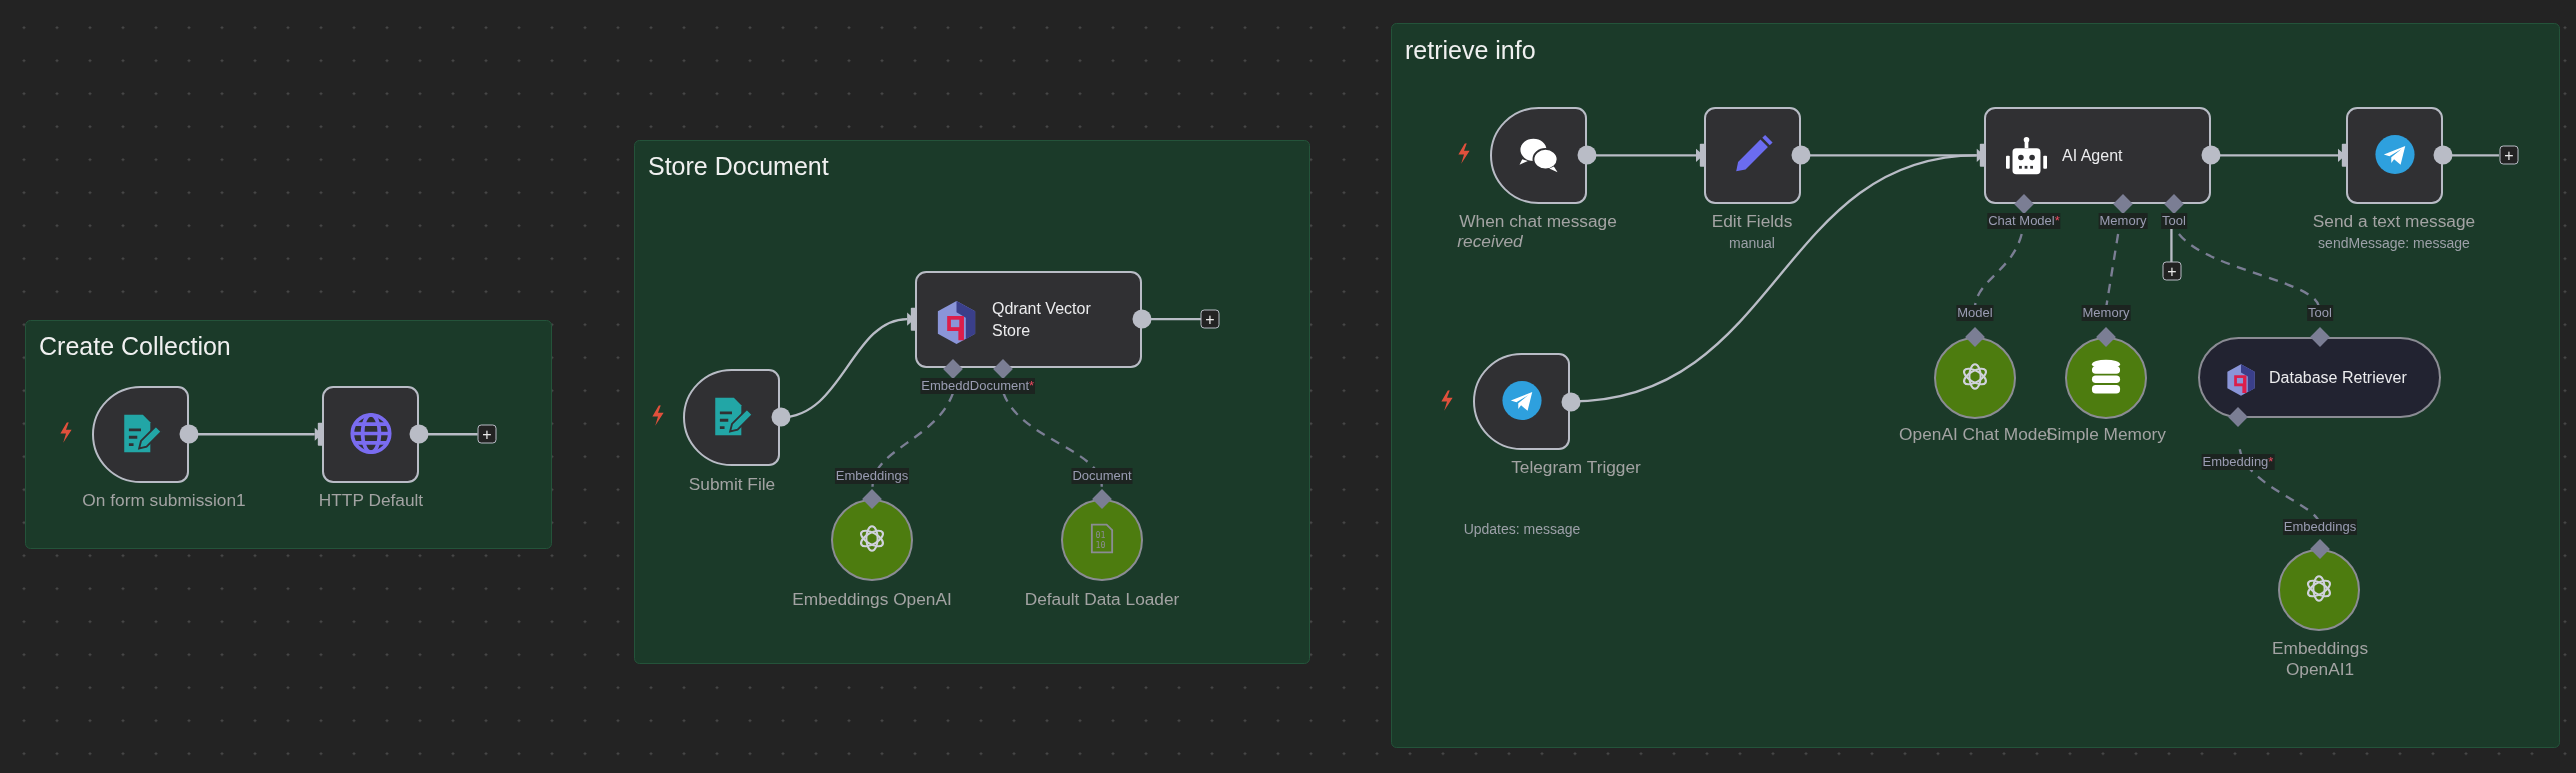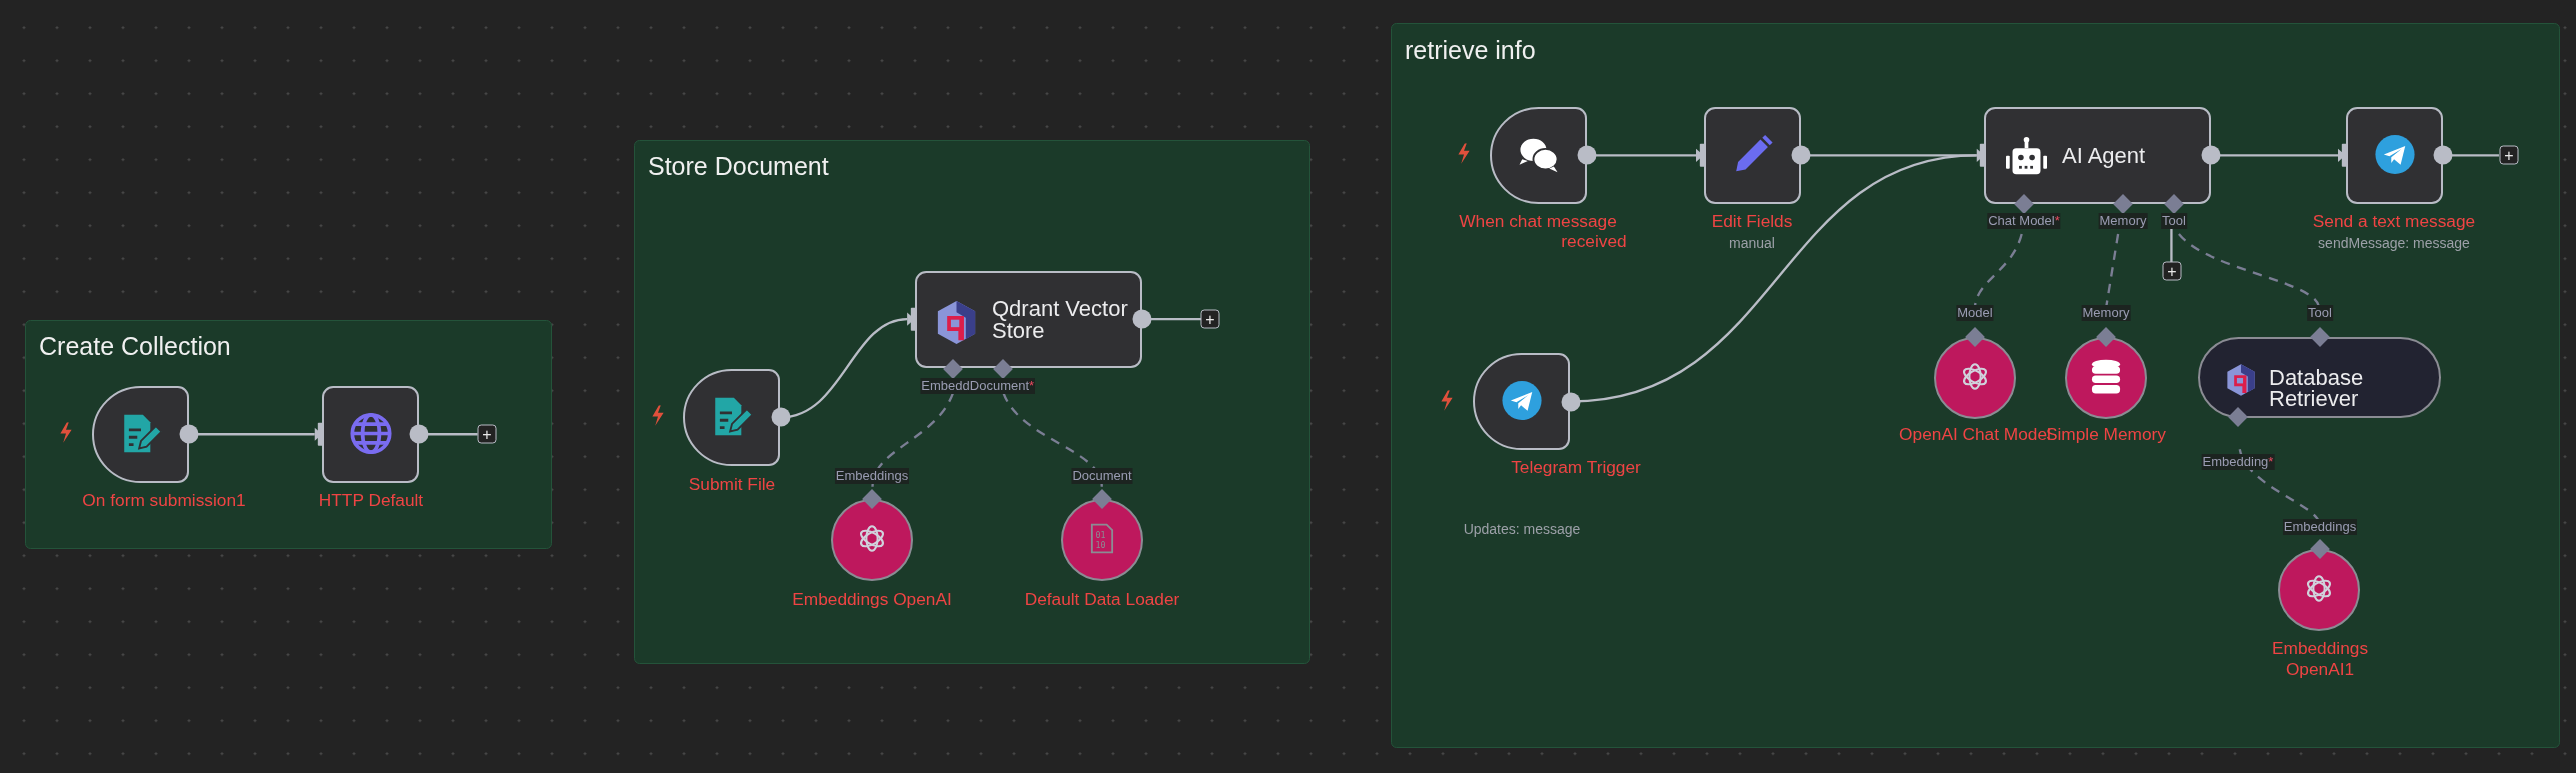--- a/index.html
+++ b/index.html
@@ -5,26 +5,26 @@
   html,body{margin:0;padding:0;}
   body{width:2576px;height:773px;overflow:hidden;background:#232323;
     background-image:radial-gradient(circle,#4a4a4a 1px,transparent 1.2px);
     background-size:33px 33px;background-position:7.5px 11.2px;
     font-family:"Liberation Sans",sans-serif;color:#e8e8ea;position:relative;}
   .group{position:absolute;background:#1b3a29;border:1.4px solid #24533a;border-radius:5.6px;}
   .group .gtitle{position:absolute;left:13px;top:11.2px;font-size:25px;font-weight:500;color:#f0f0f0;}
   svg.edges{position:absolute;left:0;top:0;}
   .node{position:absolute;background:#303033;border:2.3px solid #b9bcc6;border-radius:11.2px;box-sizing:border-box;}
   .node.trigger{border-radius:49px 11.2px 11.2px 49px;}
-  .node.circle{border-radius:50%;background:#be185d;border:2.3px solid #8b8c94;}
+  .node.circle{border-radius:50%;background:#4d7c0f;border:2.3px solid #8b8c94;}
   .node.pill{border-radius:43px;background:#222331;border:2.3px solid #8b8c94;}
   .icon{position:absolute;left:50%;top:50%;transform:translate(-50%,-50%);}
-  .label{position:absolute;text-align:center;font-size:17.3px;color:#ef4444;white-space:nowrap;transform:translateX(-50%);line-height:20.6px;}
+  .label{position:absolute;text-align:center;font-size:17.3px;color:#a3a3a3;white-space:nowrap;transform:translateX(-50%);line-height:20.6px;}
   .sub{position:absolute;text-align:center;font-size:14px;color:#9ca0a8;white-space:nowrap;transform:translateX(-50%);}
-  .inlabel{position:absolute;font-size:22px;color:#ececee;line-height:20.6px;}
+  .inlabel{position:absolute;font-size:16px;color:#ececee;line-height:20.6px;}
   .handle-out{position:absolute;width:19px;height:19px;border-radius:50%;background:#b9bcc6;transform:translate(-50%,-50%);}
   .handle-in{position:absolute;width:8.4px;height:22.5px;background:#b9bcc6;transform:translate(-50%,-50%);border-radius:0.9px;}
   .plus{position:absolute;width:19px;height:19px;border:1.9px solid #b9bcc6;border-radius:3.7px;background:#222;color:#e8e8e8;font-size:16px;line-height:18px;text-align:center;transform:translate(-50%,-50%);box-sizing:border-box;}
   .diamond{position:absolute;width:14px;height:14px;background:#7b7e94;transform:translate(-50%,-50%) rotate(45deg);}
   .port{position:absolute;font-size:13px;color:#9a9cb2;background:#1c2420;padding:0 0.9px;transform:translateX(-50%);white-space:nowrap;line-height:16px;}
   .port .req{color:#e84a5f;}
   .bolt{position:absolute;transform:translate(-50%,-50%);}
 </style>
 </head>
 <body>
@@ -185,21 +185,21 @@
     <svg width="45" height="39" viewBox="0 0 48 42">
         <ellipse cx="18" cy="16" rx="15" ry="13" fill="#fff" stroke="#303033" stroke-width="2"></ellipse>
         <path d="M6 26 l-3 6 l9 -4z" fill="#fff"></path>
         <ellipse cx="31" cy="26" rx="13" ry="11" fill="#fff" stroke="#303033" stroke-width="2"></ellipse>
         <path d="M40 34 l4 6 l-9 -4z" fill="#fff"></path>
       </svg>
   </span>
 </div>
 <div class="handle-out" style="left:1587px;top:155px;"></div>
 <div class="label" style="left:1538px;top:211px;">When chat message</div>
-<div class="label" style="left:1594px;top:231px;">received</div>
+<div class="label" style="left:1490px;top:231px;font-style:italic;">received</div>
 
 <div class="handle-in" style="left:1704px;top:155px;"></div>
 <div class="node" style="left:1704px;top:107px;width:97px;height:97px;">
   <span class="icon">
     <svg width="41" height="41" viewBox="0 0 44 44">
         <path d="M4 40 L6 30 L30 6 L38 14 L14 38Z" fill="#6b6cf0"></path>
         <path d="M32 4 l3 -3 l8 8 l-3 3z" fill="#6b6cf0"></path>
       </svg>
   </span>
 </div>

